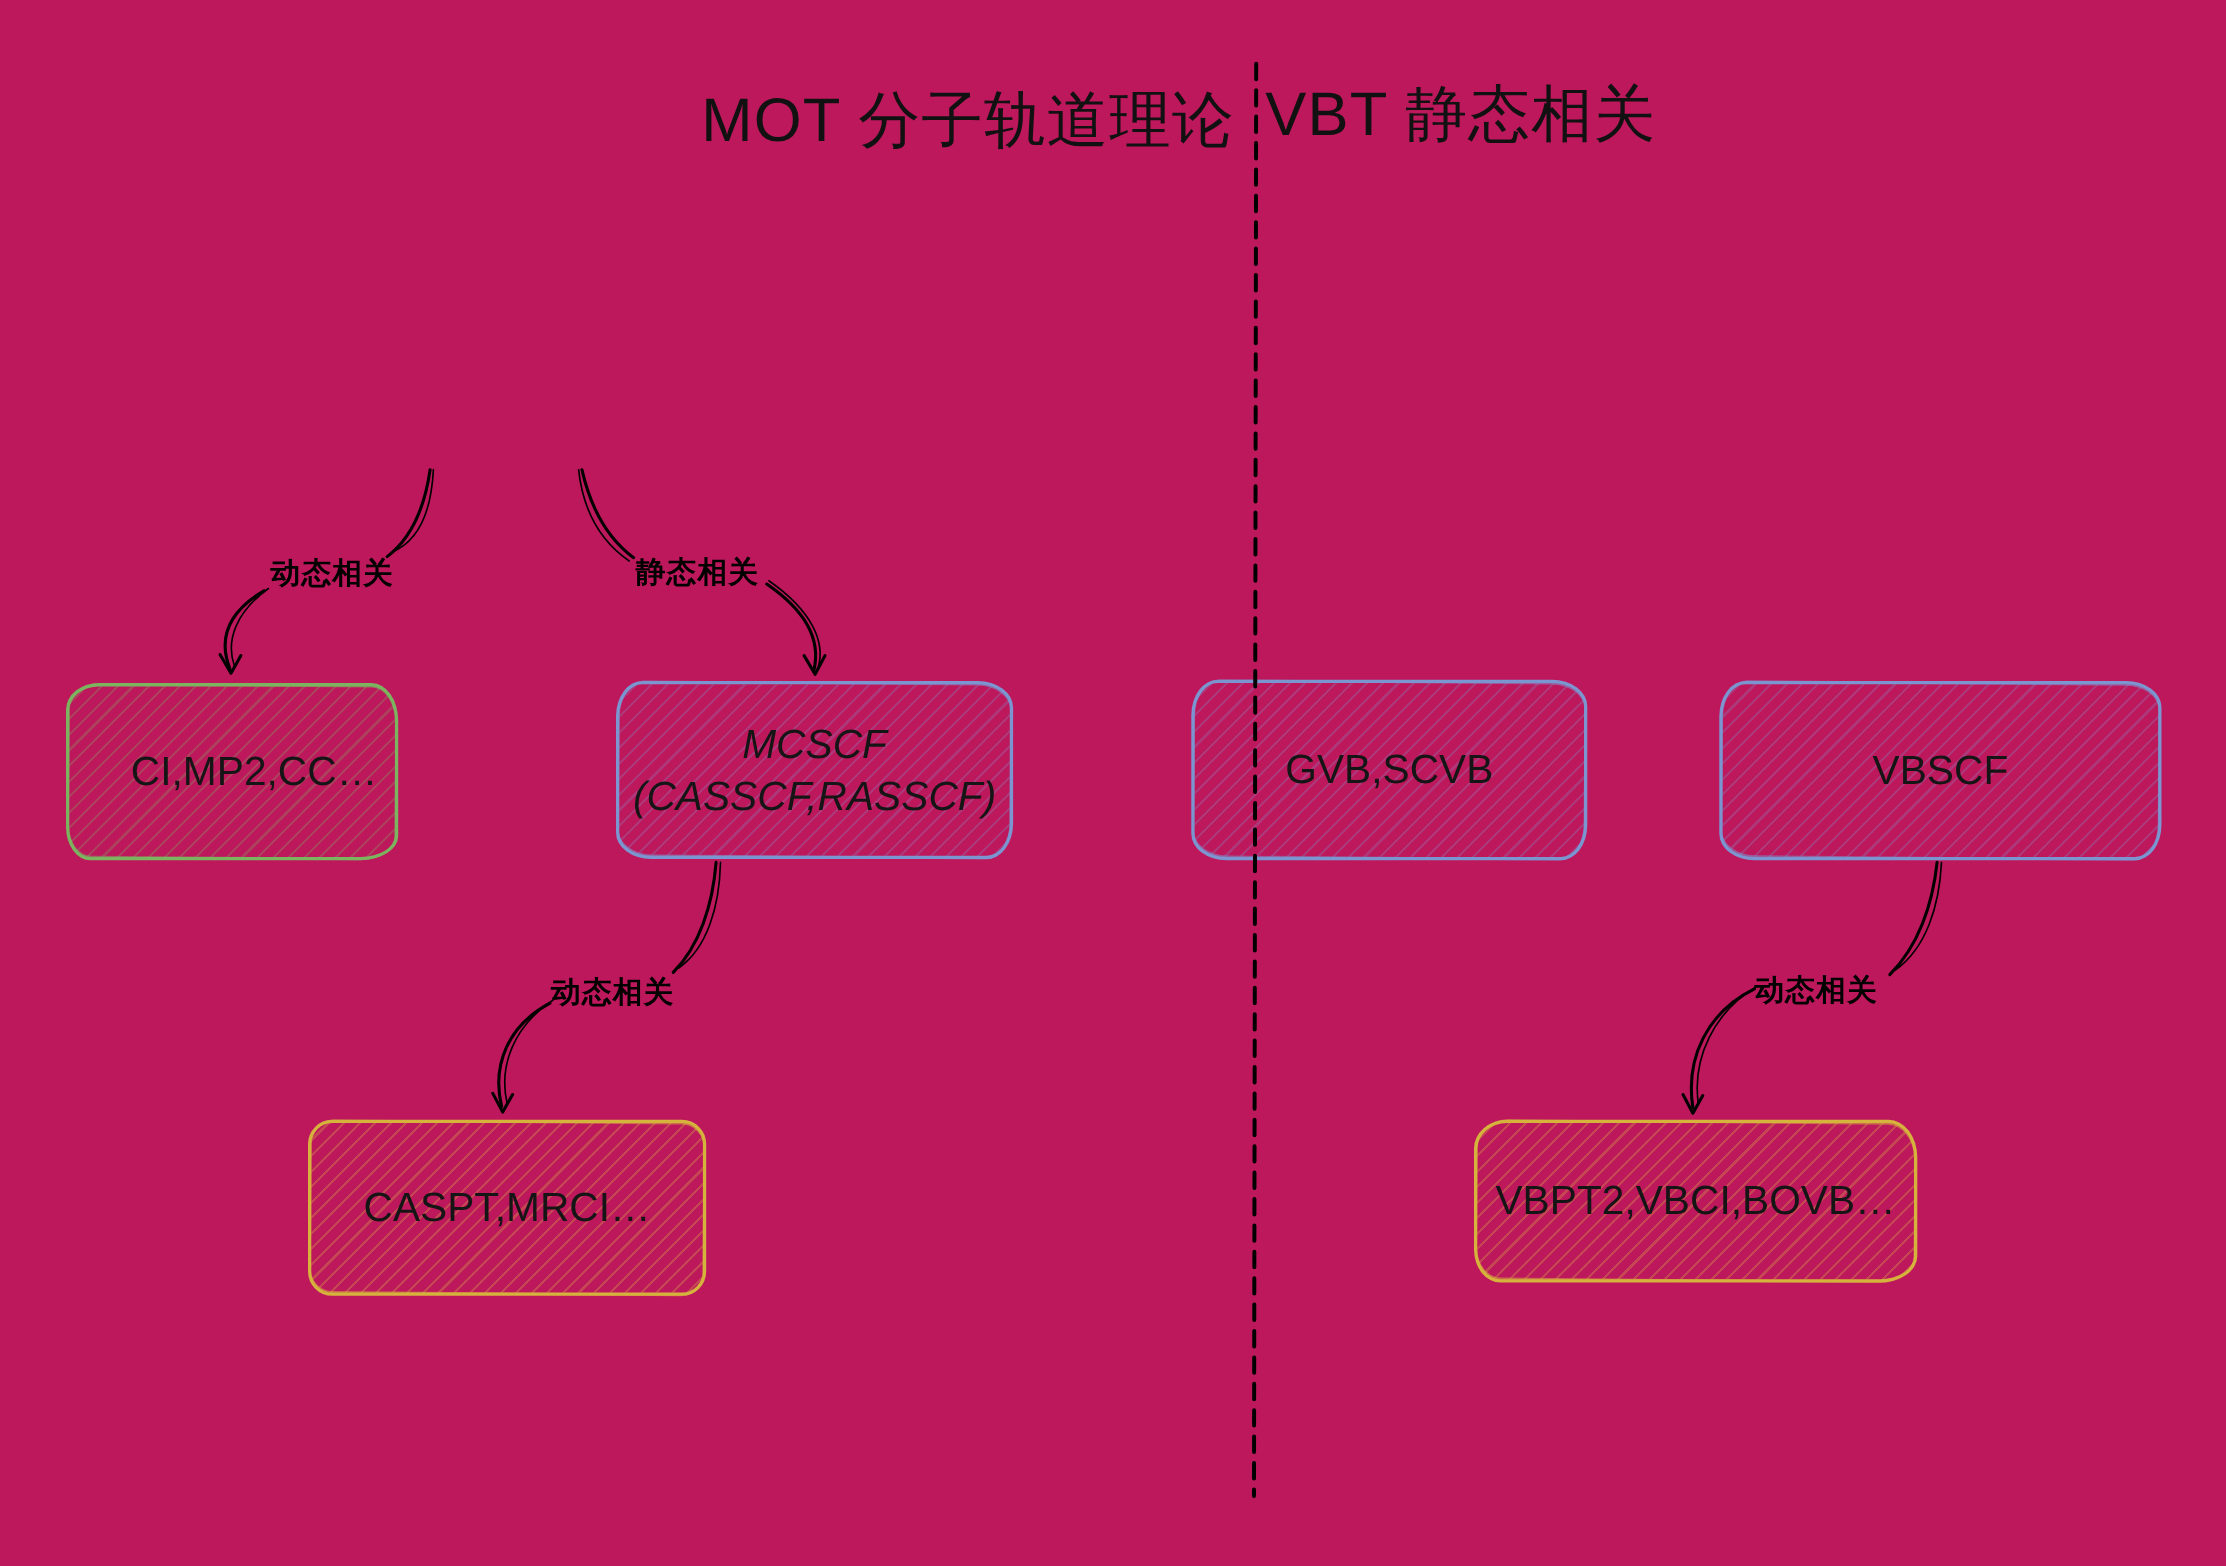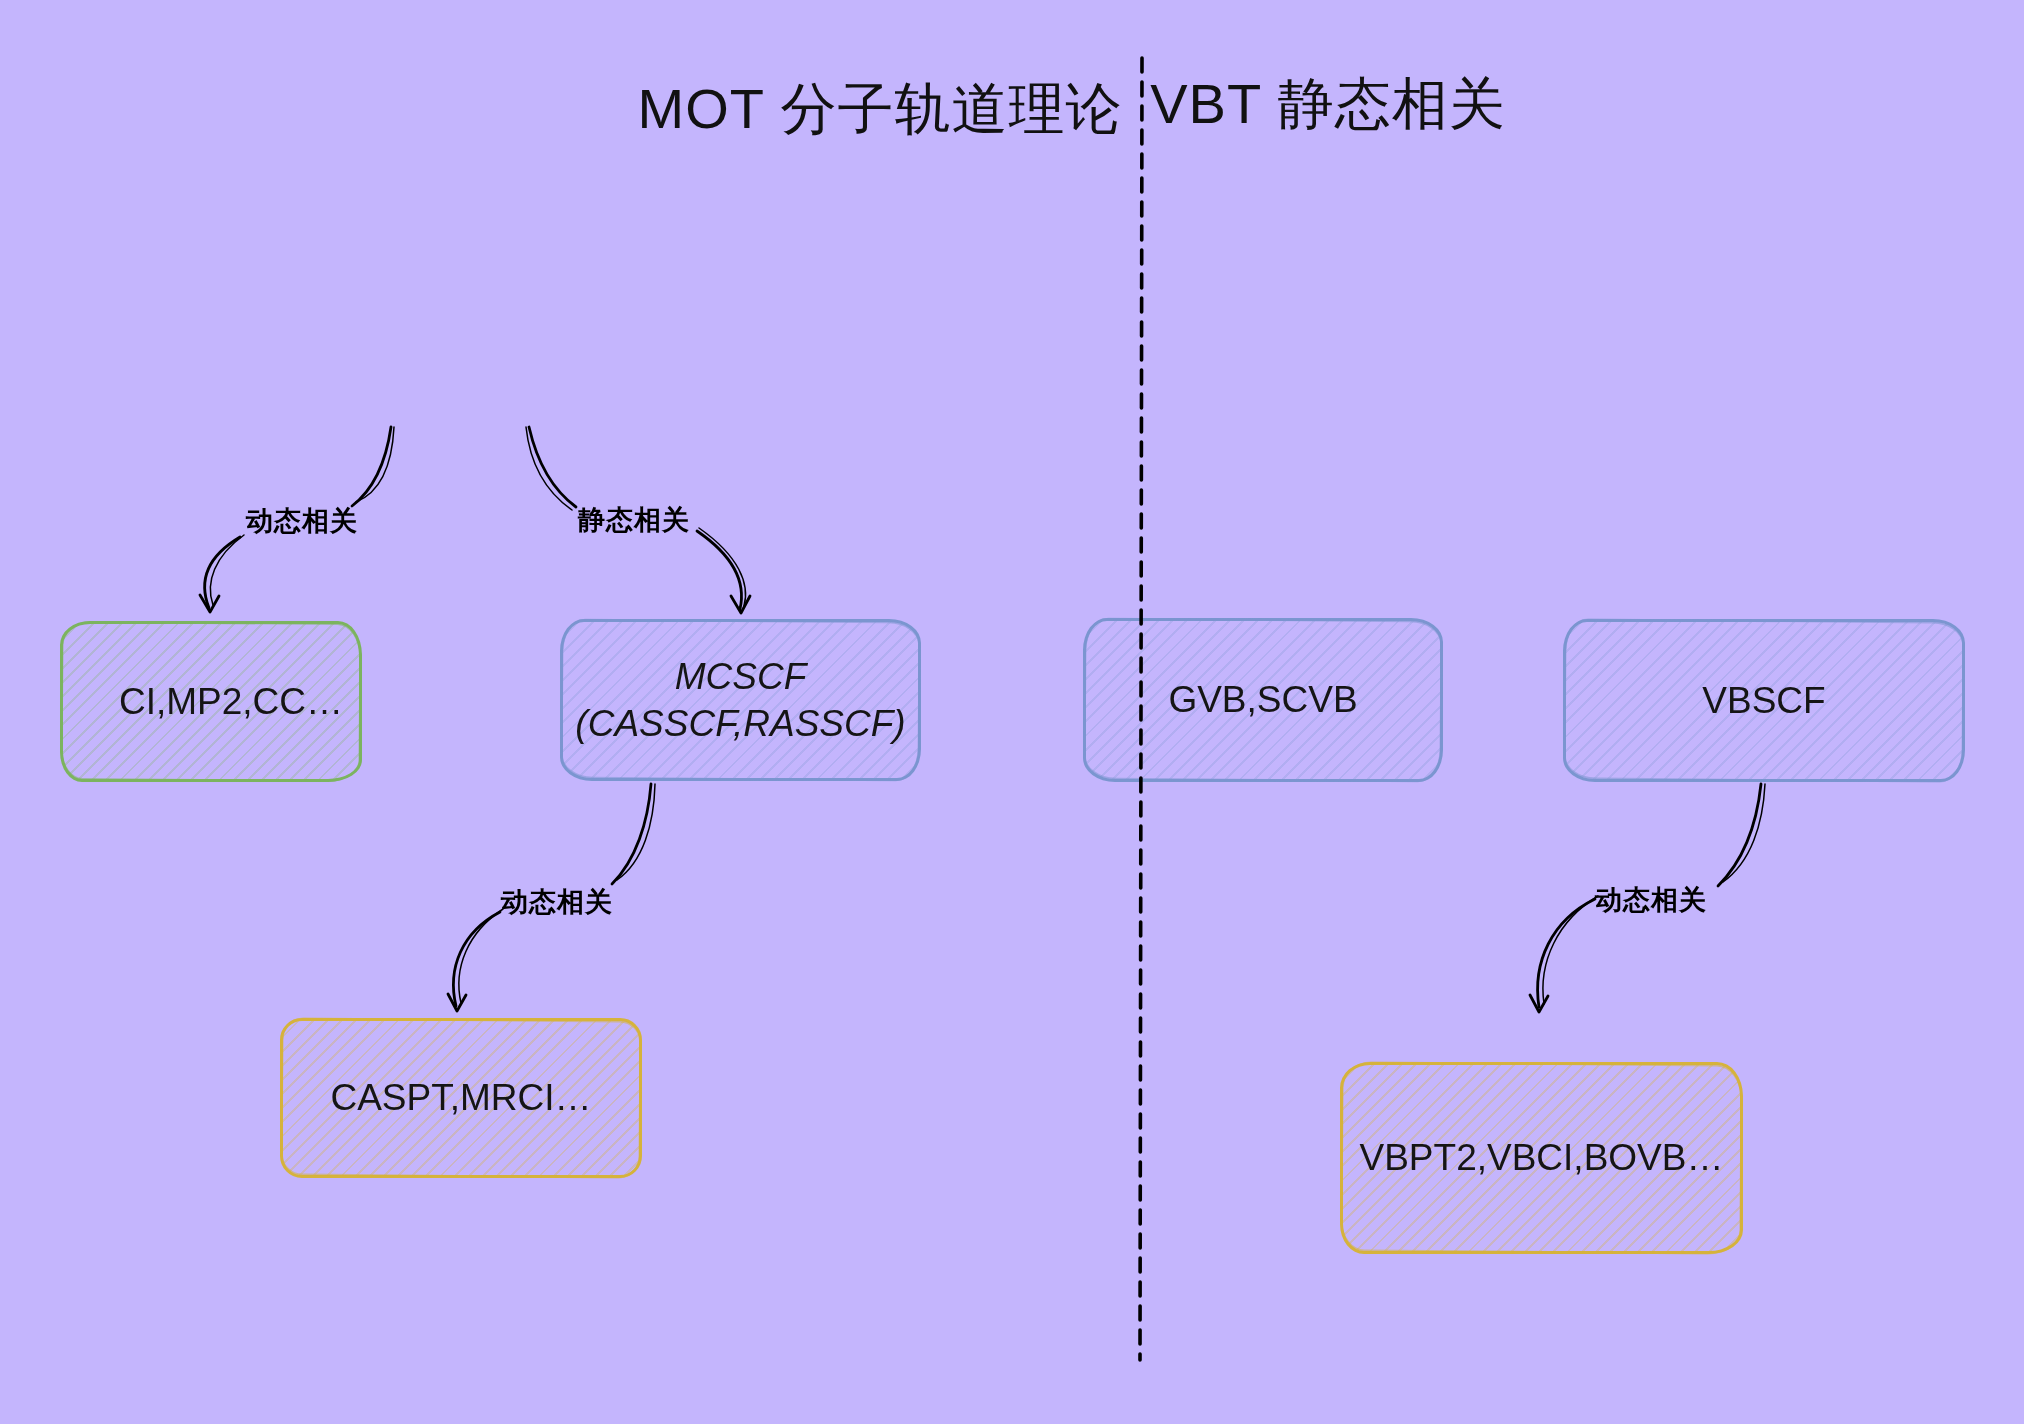--- a/index.html
+++ b/index.html
@@ -5,21 +5,21 @@
   html, body {
     margin: 0;
     padding: 0;
     background: #ffffff;
     font-family: "Liberation Sans", "DejaVu Sans", sans-serif;
   }
   .canvas {
     position: relative;
     width: 2024px;
     height: 1424px;
-    background: #c4b5fd;
+    background: #be185d;
     overflow: hidden;
   }
   .title {
     position: absolute;
     transform: translate(-50%, -50%);
     font-size: 56px;
     color: #111111;
     white-space: nowrap;
     letter-spacing: 1px;
   }
@@ -120,21 +120,21 @@
   </div>
 
   <div class="node blue" style="left:1563px; top:619px; width:402px; height:163px; border-color:#7b96d0;">
     <span>VBSCF</span>
   </div>
 
   <div class="node yellow" style="left:280px; top:1018px; width:362px; height:160px; border-color:#d6b33c;border-radius:22px;">
     <span>CASPT,MRCI…</span>
   </div>
 
-  <div class="node yellow" style="left:1340px; top:1018px; width:403px; height:192px; border-color:#d6b33c;margin-top:44px;">
+  <div class="node yellow" style="left:1340px; top:1018px; width:403px; height:148px; border-color:#d6b33c;">
     <span>VBPT2,VBCI,BOVB…</span>
   </div>
 
   <div class="edge-label" style="left:302px; top:521px;">动态相关</div>
   <div class="edge-label" style="left:634px; top:520px;">静态相关</div>
   <div class="edge-label" style="left:557px; top:902px;">动态相关</div>
   <div class="edge-label" style="left:1651px; top:900px;">动态相关</div>
 
   <svg class="overlay" viewBox="0 0 2024 1424">
 

